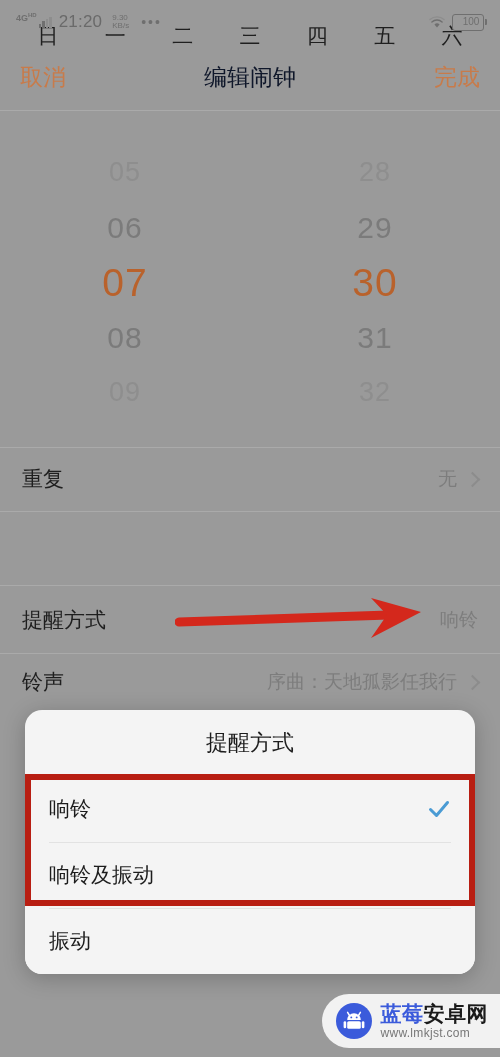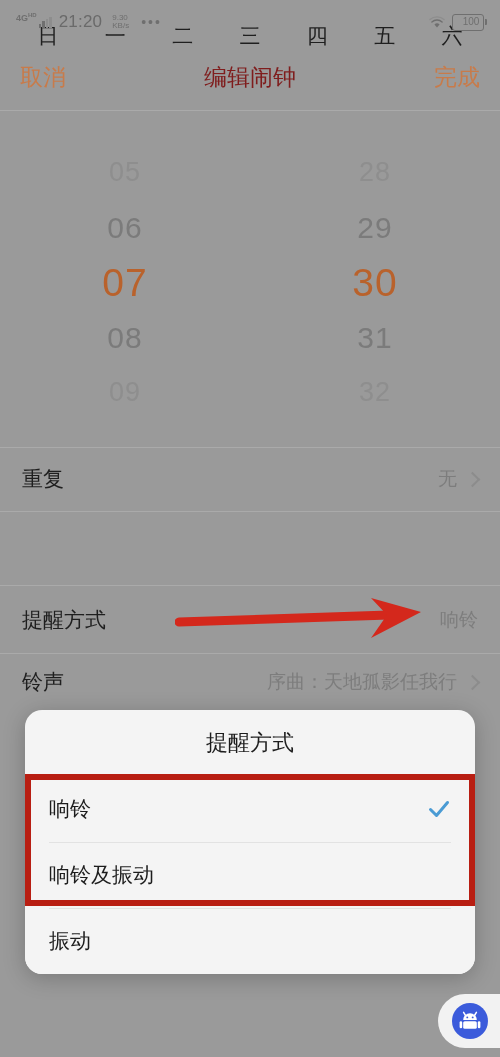--- a/index.html
+++ b/index.html
@@ -132,21 +132,21 @@
   }
   .nav-side {
     font-size: 23px;
     color: #c87b4a;
     white-space: nowrap;
   }
   .nav-title {
     flex: 1;
     text-align: center;
     font-size: 23px;
-    color: #7f1d1d;
+    color: #0f172a;
     white-space: nowrap;
   }
   .hairline {
     position: absolute;
     left: 0;
     width: 500px;
     height: 1px;
     background: rgba(255,255,255,0.16);
   }
 
@@ -442,15 +442,19 @@
       <svg width="24" height="24" viewBox="0 0 24 24">
         <path d="M7.5 6.5 L5.6 3.4 M16.5 6.5 L18.4 3.4" stroke="#ffffff" stroke-width="1.5" stroke-linecap="round"></path>
         <path d="M5.2 11 a6.8 6.8 0 0 1 13.6 0 Z" fill="#ffffff"></path>
         <rect x="5.2" y="12.2" width="13.6" height="7.6" rx="1.6" fill="#ffffff"></rect>
         <rect x="1.6" y="12.2" width="2.6" height="7" rx="1.3" fill="#ffffff"></rect>
         <rect x="19.8" y="12.2" width="2.6" height="7" rx="1.3" fill="#ffffff"></rect>
         <circle cx="9.3" cy="8.4" r="0.95" fill="#3b5bdb"></circle>
         <circle cx="14.7" cy="8.4" r="0.95" fill="#3b5bdb"></circle>
       </svg>
     </div>
+    <div class="wm-text">
+      <div class="wm-name"><span class="b">蓝莓</span><span class="k">安卓网</span></div>
+      <div class="wm-url">www.lmkjst.com</div>
+    </div>
   </div>
 
 </div>
 
 </body></html>

